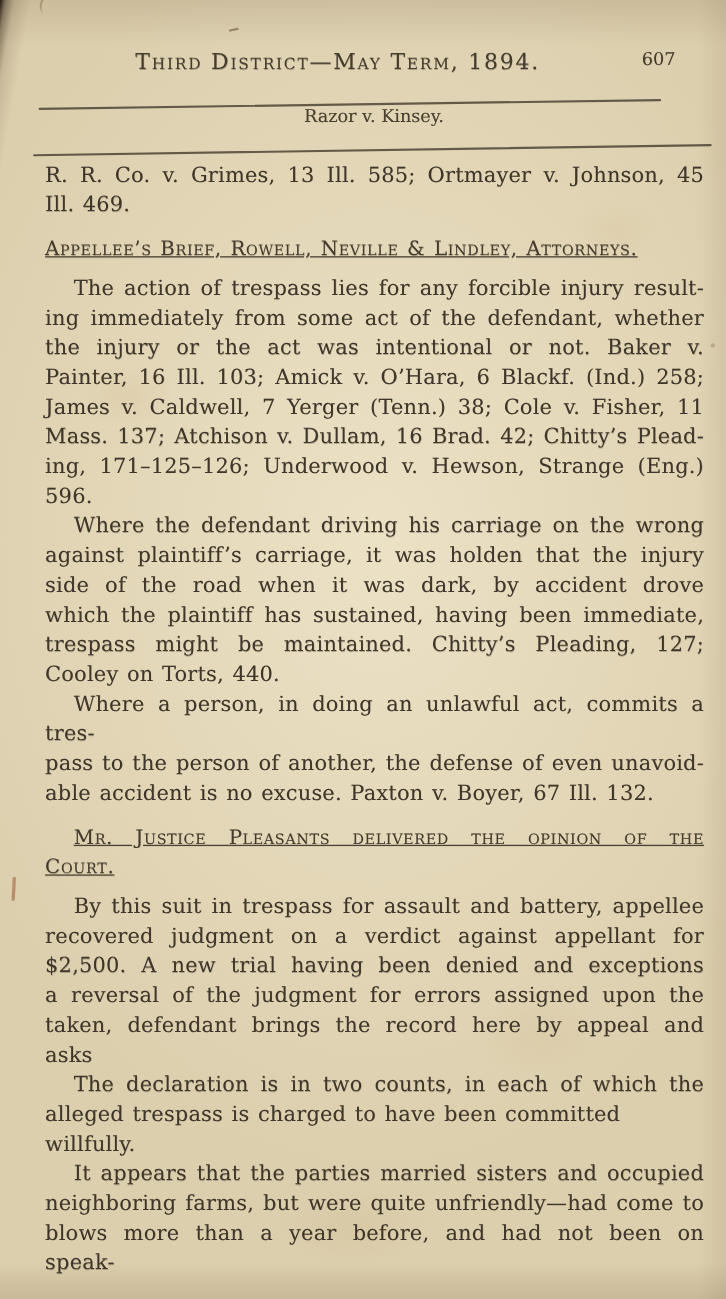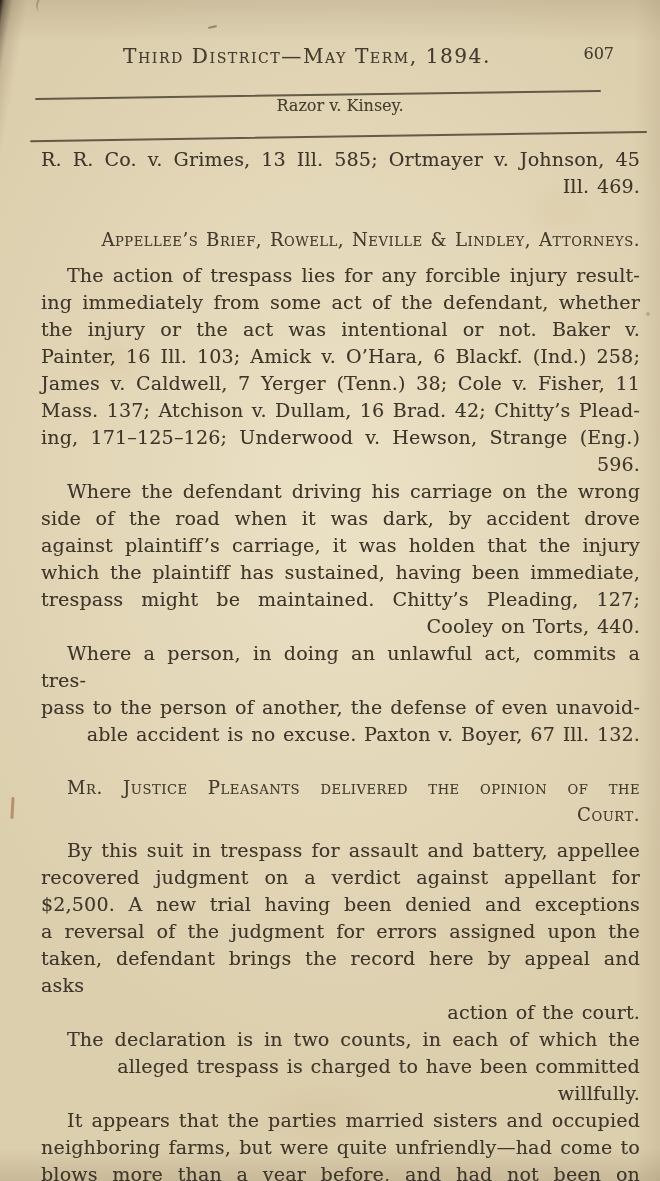--- a/index.html
+++ b/index.html
@@ -45,24 +45,24 @@
   .rule-2{top:131px;left:30px;width:617px;height:1.7px;transform:rotate(-0.85deg);transform-origin:right center;}
 
   
   .body-text{
     position:absolute;top:146px;left:41px;width:599px;
     font-size:19px;line-height:27px;
     word-spacing:1.5px;letter-spacing:0.2px;
     color:#3e362a;
     text-shadow:0.3px 0.3px 0.6px rgba(62,54,42,0.30);
   }
-  .line{min-height:27px;text-align:right;}
+  .line{min-height:27px;}
   .line.just{text-align:justify;text-align-last:justify;}
   .block.indent .line:first-child{text-indent:26px;}
-  .block.smallcaps{margin:26px 0 9px;}
+  .block.smallcaps{margin:13px 0 9px;text-decoration:underline;}
   .block.smallcaps .line{
     font-variant:small-caps;
     font-size:18px;letter-spacing:0.6px;
     white-space:nowrap;color:#433b2d;
   }
   .block.smallcaps .line.just{white-space:normal;}
 
   
   .mark-topleft{
     position:absolute;left:36px;top:-4px;width:13px;height:17px;
@@ -121,42 +121,41 @@
         <div class="line just">ing immediately from some act of the defendant, whether</div>
         <div class="line just">the injury or the act was intentional or not. Baker v.</div>
         <div class="line just">Painter, 16 Ill. 103; Amick v. O’Hara, 6 Blackf. (Ind.) 258;</div>
         <div class="line just">James v. Caldwell, 7 Yerger (Tenn.) 38; Cole v. Fisher, 11</div>
         <div class="line just">Mass. 137; Atchison v. Dullam, 16 Brad. 42; Chitty’s Plead-</div>
         <div class="line just">ing, 171–125–126; Underwood v. Hewson, Strange (Eng.)</div>
         <div class="line">596.</div>
       </div>
       <div class="block bodytext indent">
         <div class="line just">Where the defendant driving his carriage on the wrong</div>
+        <div class="line just">against plaintiff’s carriage, it was holden that the injury</div>
         <div class="line just">side of the road when it was dark, by accident drove</div>
-        <div class="line just">against plaintiff’s carriage, it was holden that the injury</div>
         <div class="line just">which the plaintiff has sustained, having been immediate,</div>
         <div class="line just">trespass might be maintained. Chitty’s Pleading, 127;</div>
         <div class="line">Cooley on Torts, 440.</div>
       </div>
       <div class="block bodytext indent">
         <div class="line just">Where a person, in doing an unlawful act, commits a tres-</div>
         <div class="line just">pass to the person of another, the defense of even unavoid-</div>
         <div class="line">able accident is no excuse. Paxton v. Boyer, 67 Ill. 132.</div>
       </div>
       <div class="block smallcaps indent">
         <div class="line just">Mr. Justice Pleasants delivered the opinion of the</div>
         <div class="line">Court.</div>
       </div>
       <div class="block bodytext indent">
         <div class="line just">By this suit in trespass for assault and battery, appellee</div>
         <div class="line just">recovered judgment on a verdict against appellant for</div>
         <div class="line just">$2,500. A new trial having been denied and exceptions</div>
         <div class="line just">a reversal of the judgment for errors assigned upon the</div>
         <div class="line just">taken, defendant brings the record here by appeal and asks</div>
-        <div class="line">action of the court.</div>
       </div>
       <div class="block bodytext indent">
         <div class="line just">The declaration is in two counts, in each of which the</div>
         <div class="line">alleged trespass is charged to have been committed willfully.</div>
       </div>
       <div class="block bodytext indent">
         <div class="line just">It appears that the parties married sisters and occupied</div>
         <div class="line just">neighboring farms, but were quite unfriendly—had come to</div>
         <div class="line just">blows more than a year before, and had not been on speak-</div>
       </div>

